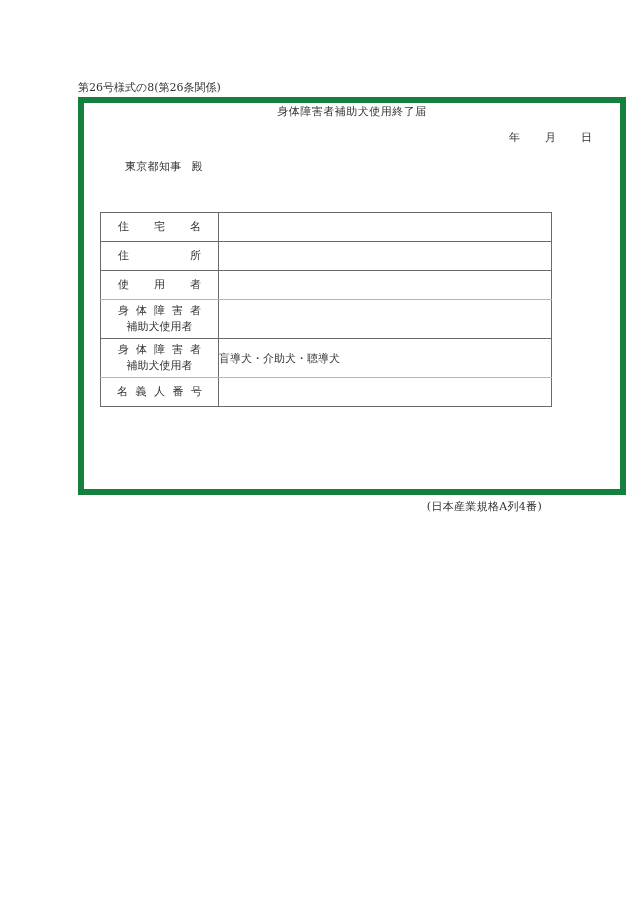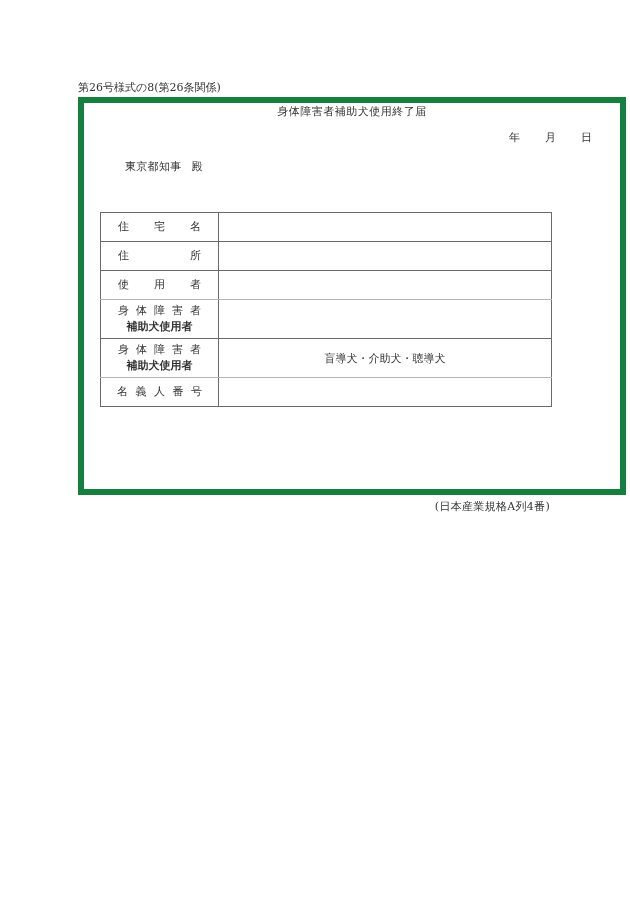--- a/index.html
+++ b/index.html
@@ -85,48 +85,46 @@
     }
     table.info-table tr.sep-light td {
       border-bottom-color: #b5b5b5;
     }
     td.label-cell {
       width: 117px;
       text-align: center;
       line-height: 16px;
     }
     td.value-cell {
-      text-align: center;
       font-family: Liberation Serif, serif;
     }
     .spread {
       display: flex;
       justify-content: space-between;
       padding: 0 17px 0 17px;
     }
     .spread-5 {
       display: flex;
       justify-content: space-between;
       padding: 0 16px;
     }
     .two-line .line1 {
       display: flex;
       justify-content: space-between;
       padding: 0 17px;
     }
     .two-line .line2 {
       text-align: center;
       letter-spacing: 0px;
-      font-weight: bold;
     }
     .row-h1 { height: 29px; }
     .row-h2 { height: 39px; }
     .standard-note {
       position: absolute;
-      right: 80px;
+      right: 88px;
       top: 499px;
       font-size: 11px;
       letter-spacing: 0.3px;
     }
   </style>
 </head>
 <body>
 
 <div class="form-number">第26号様式の8(第26条関係)</div>
 

